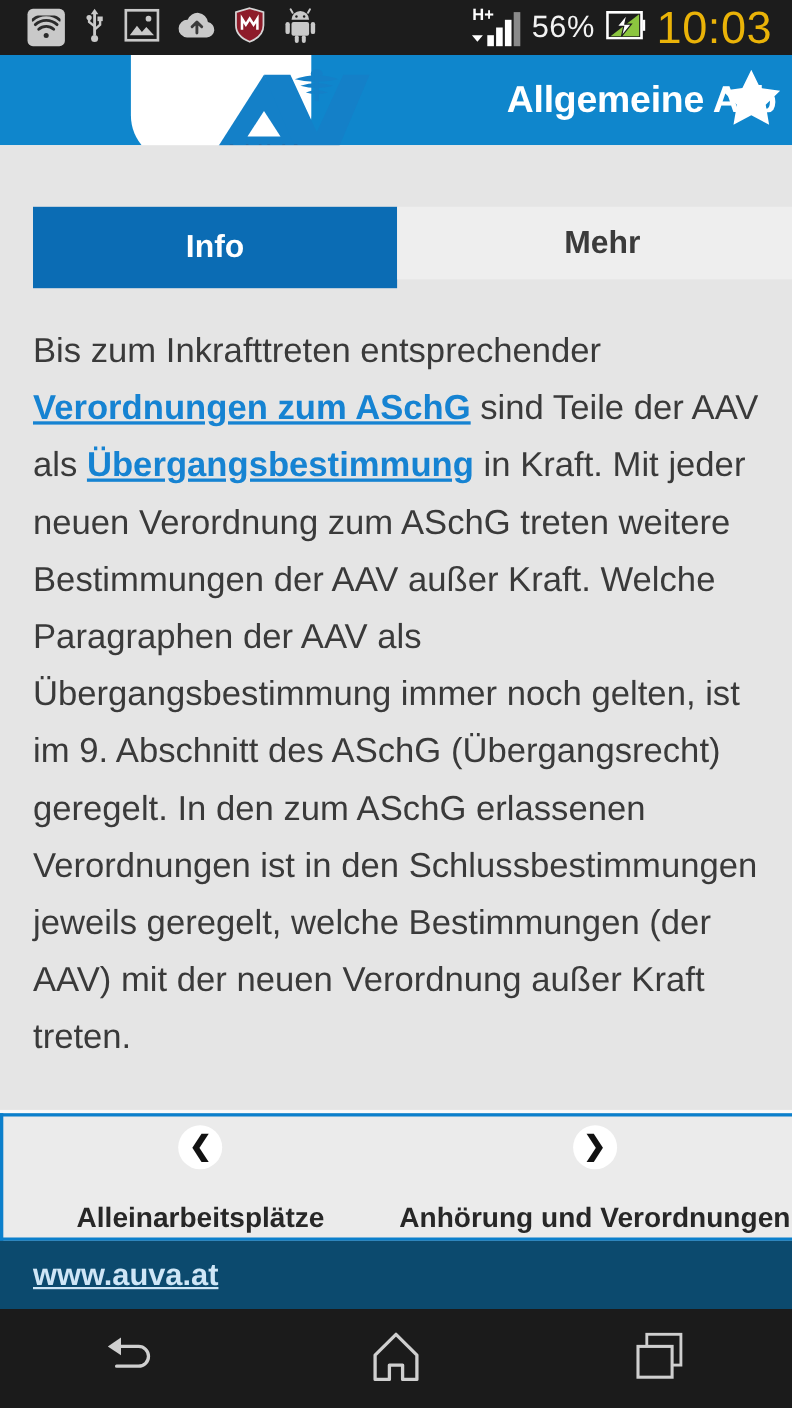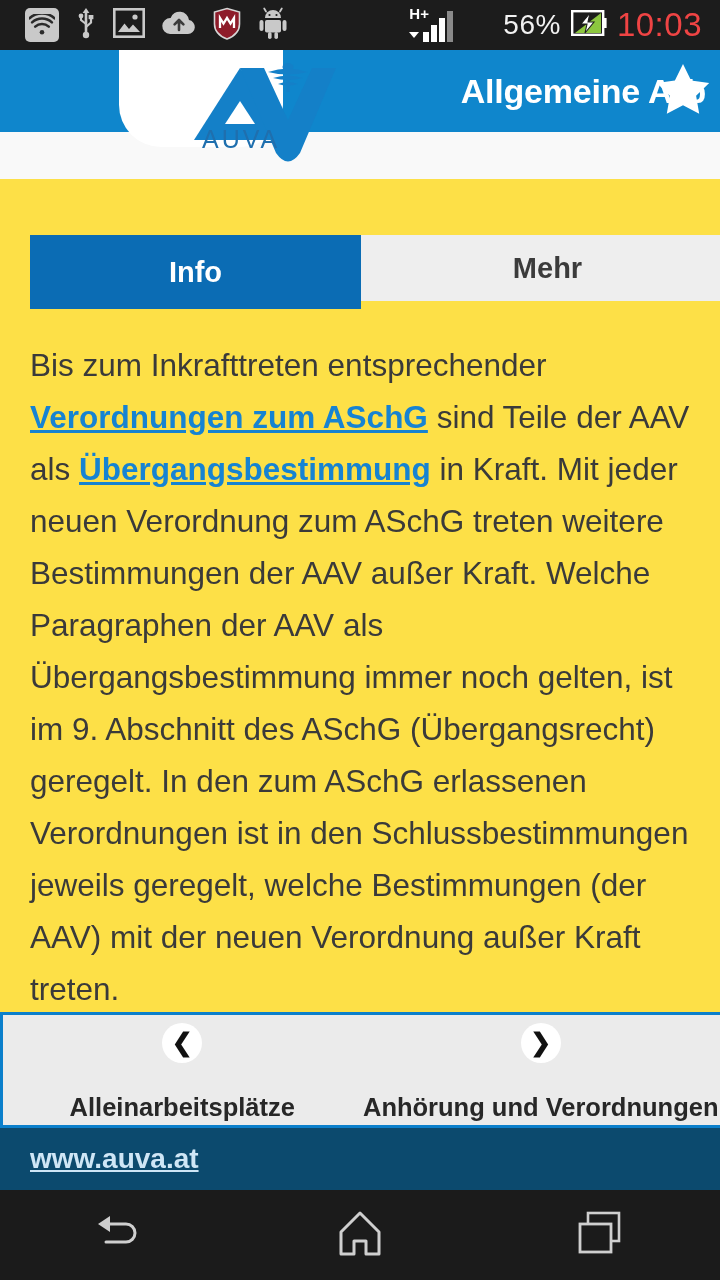--- a/index.html
+++ b/index.html
@@ -16,22 +16,22 @@
     position:absolute; left:0; top:0; width:720px; height:50px;
     background:#1c1c1c; display:flex; align-items:center;
   }
   .sb-left{ display:flex; align-items:center; gap:17px; padding-left:25px; }
   .sb-right{ margin-left:auto; display:flex; align-items:center; gap:10px; padding-right:18px; }
   .sb-icon{ display:block; }
   .wifi-badge{
     width:34px;height:34px;border-radius:5px;background:#c9c9c9;
     display:flex;align-items:center;justify-content:center;
   }
-  .sb-text{ color:#f2f2f2; font-size:28px; letter-spacing:.5px;margin-left:40px; }
-  .sb-clock{ color:#ef4444; font-size:33px; letter-spacing:.5px; }
+  .sb-text{ color:#f2f2f2; font-size:28px; letter-spacing:.5px; }
+  .sb-clock{ color:#eab308; font-size:41px; letter-spacing:.5px; }
   .signal{ display:flex; align-items:flex-end; position:relative; height:34px; }
   .hplus{ position:absolute; left:2px; top:-2px; color:#fff; font-size:15px; font-weight:bold; line-height:1; }
   .bars{ display:flex; align-items:flex-end; gap:2px; margin-left:16px; }
   .bar{ width:6px; background:#ffffff; }
   .bar.dim{ background:#8a8a8a; }
 
   
   .header{
     position:absolute; left:0; top:50px; width:720px; height:82px;
     background:#0f86cc;
@@ -49,22 +49,21 @@
     letter-spacing:-.2px; z-index:2;
   }
   .star{
     position:absolute; right:8px; top:50%; transform:translateY(-50%);
     z-index:3;
   }
 
   
   .content{
     position:absolute; left:0; top:132px; width:720px; height:877px;
-    background:#fde047;
-    margin-top:47px;
+    background:#e5e5e5;
   }
 
   
   .tabs{ position:relative; height:90px; }
   .tab{
     position:absolute; display:flex; align-items:center; justify-content:center;
     font-size:29px; font-weight:bold;
   }
   .tab-active{
     left:30px; top:56px; width:331px; height:74px;

